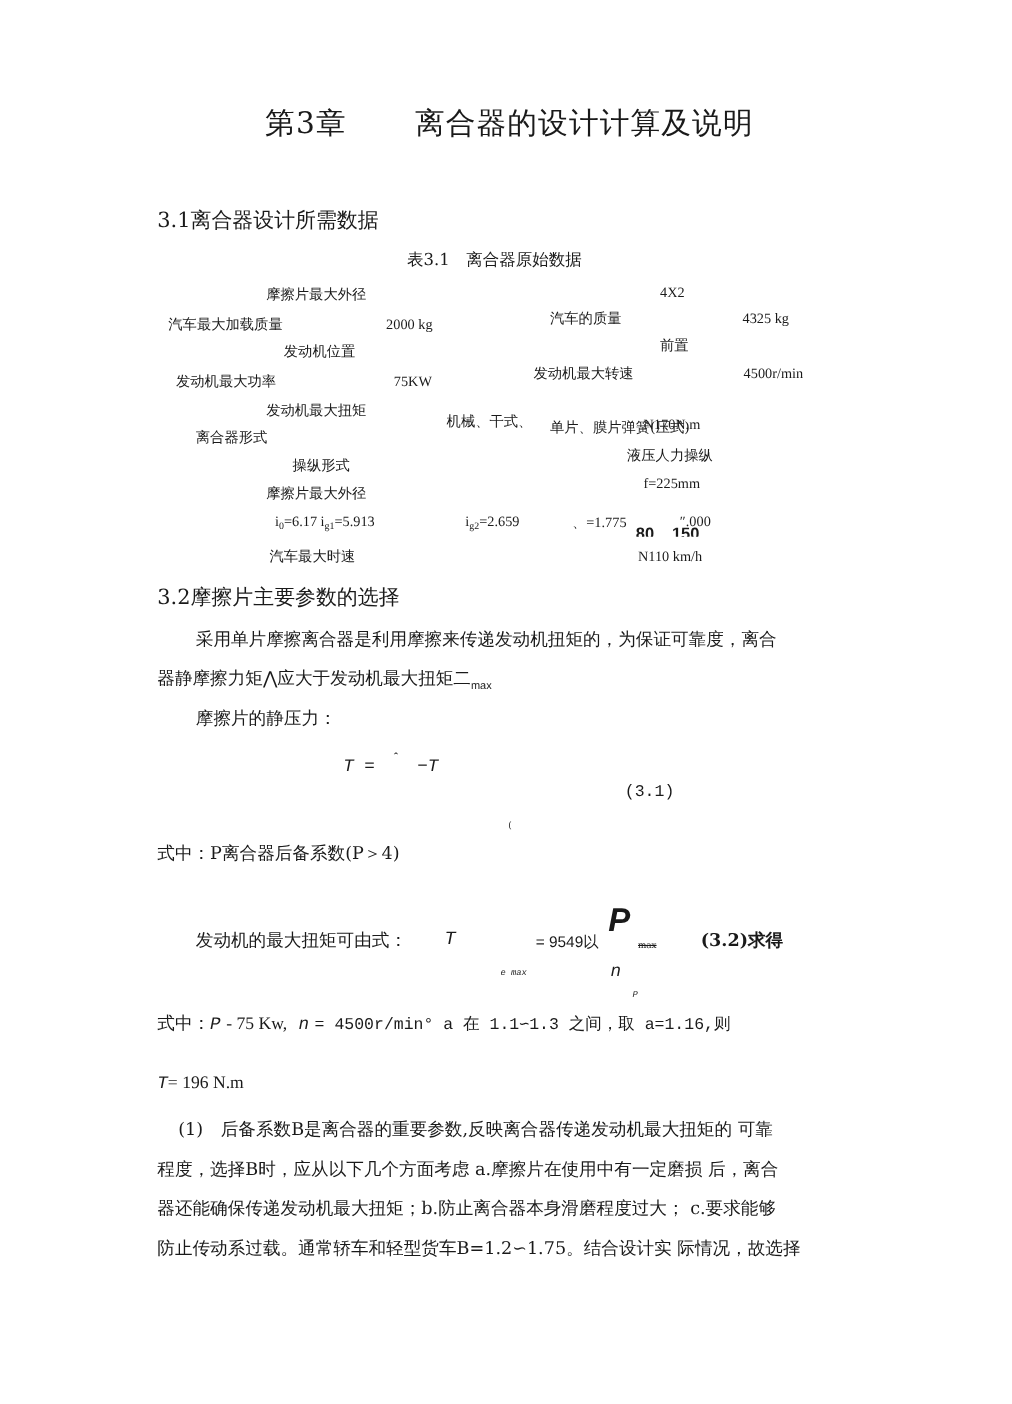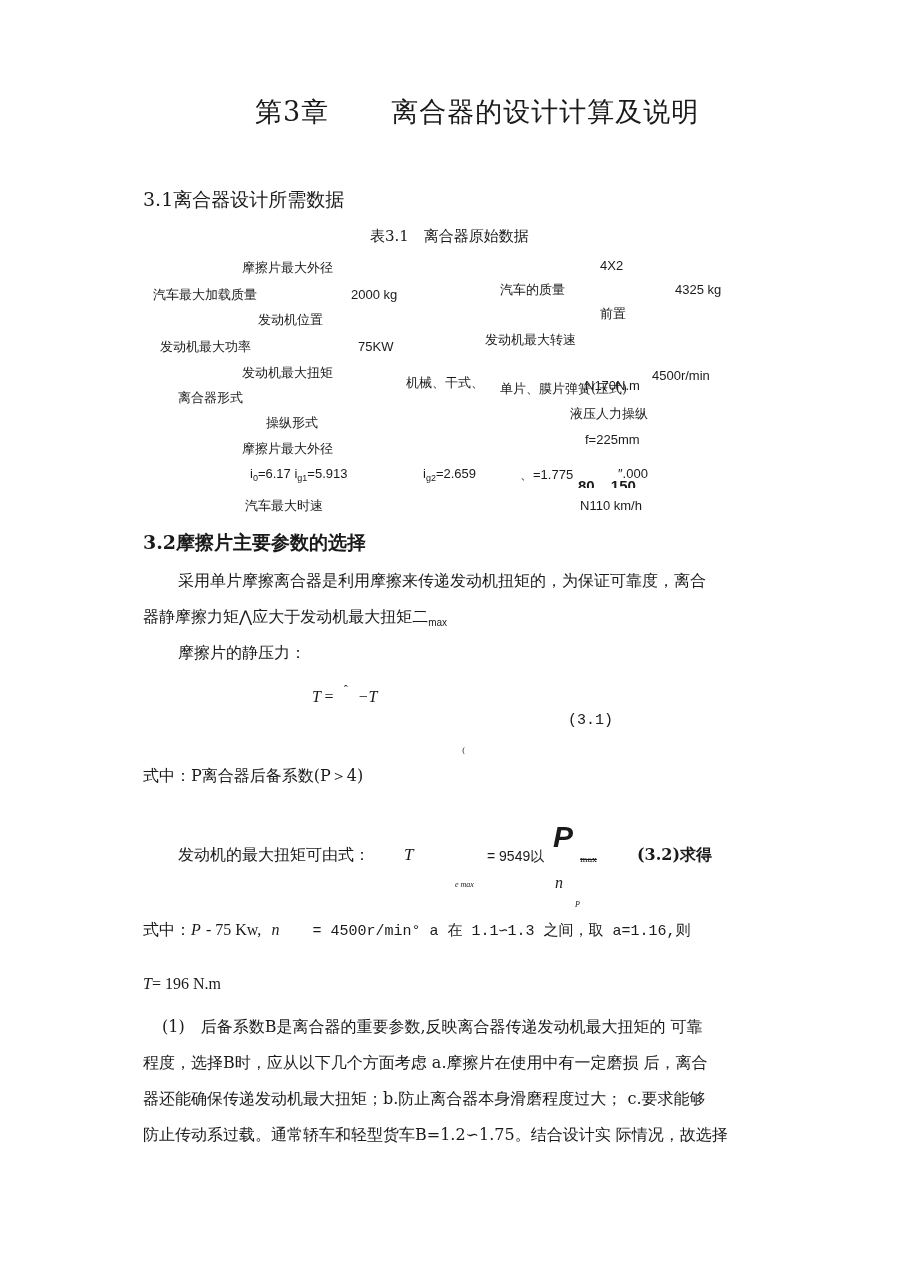--- a/index.html
+++ b/index.html
@@ -1,26 +1,26 @@
 <!DOCTYPE html>
 <html><head>
 <meta charset="utf-8">
 <style>
   html, body { margin: 0; padding: 0; background: #ffffff; }
   body { width: 920px; height: 1276px; position: relative; overflow: hidden;
          font-family: "DejaVu Serif", "Liberation Serif", serif; color: #1a1a1a; }
   .abs { position: absolute; white-space: nowrap; }
-  .chapter-title { font-size: 27px; top: 94px; left: 255px; letter-spacing: 1px; }
+  .chapter-title { font-size: 27px; top: 94px; left: 241px; letter-spacing: 1px; }
   .chapter-title .gap { display: inline-block; width: 62px; }
   .section-h { font-size: 19px; }
   .caption { font-size: 15px; }
   .cell { font-size: 13px; }
-  .mono { font-family: Liberation Sans, sans-serif; font-size: 13px; }
+  .mono { font-family: Liberation Serif, serif; font-size: 13px; }
   .body-text { font-size: 16px; }
-  .italic { font-style: italic; font-family: Liberation Serif, serif; }
+  .italic { font-style: italic; font-family: Liberation Mono, monospace; }
   .sub { font-size: 9px; vertical-align: -3px; }
   .bold-sans { font-family: "Liberation Sans", sans-serif; font-weight: bold; }
   .cutoff { overflow: hidden; height: 11px; margin-top: 21px; }
 </style>
 </head>
 <body>
 
 <div class="abs chapter-title">
   <span>第3章</span><span class="gap"></span><span>离合器的设计计算及说明</span>
 </div>
@@ -36,21 +36,21 @@
   <div class="abs mono" style="top:287px; left:351px;">2000 kg</div>
   <div class="abs cell" style="top:281px; left:500px;">汽车的质量</div>
   <div class="abs mono" style="top:282px; left:675px;">4325 kg</div>
 
   <div class="abs cell" style="top:311px; left:258px;">发动机位置</div>
   <div class="abs cell" style="top:305px; left:600px;">前置</div>
 
   <div class="abs cell" style="top:338px; left:160px;">发动机最大功率</div>
   <div class="abs mono" style="top:339px; left:358px;">75KW</div>
   <div class="abs cell" style="top:331px; left:485px;">发动机最大转速</div>
-  <div class="abs mono" style="top:332px; left:652px;margin-top:36px;">4500r/min</div>
+  <div class="abs mono" style="top:332px; left:676px;">4500r/min</div>
 
   <div class="abs mono" style="top:358px; left:585px;margin-top:20px;">N170N.m</div>
   <div class="abs cell" style="top:364px; left:242px;">发动机最大扭矩</div>
 
   <div class="abs cell" style="top:374px; left:406px;">机械、干式、</div>
   <div class="abs cell" style="top:380px; left:500px;">单片、膜片弹簧(压式)</div>
   <div class="abs cell" style="top:389px; left:178px;">离合器形式</div>
 
   <div class="abs cell" style="top:405px; left:570px;">液压人力操纵</div>
   <div class="abs cell" style="top:414px; left:266px;">操纵形式</div>
@@ -66,21 +66,21 @@
   <div class="abs mono" style="top:466px; left:423px;">
     <span>i</span><span class="sub">g2</span><span>=2.659</span>
   </div>
   <div class="abs mono" style="top:466px; left:520px;">、=1.775</div>
   <div class="abs mono" style="top:466px; left:618px;">″.000</div>
 
   <div class="abs cell" style="top:497px; left:245px;">汽车最大时速</div>
   <div class="abs mono" style="top:498px; left:580px;">N110 km/h</div>
 </div>
 
-<div class="abs section-h" style="top:530px; left:143px;font-weight:bold;">3.2摩擦片主要参数的选择</div>
+<div class="abs section-h" style="top:530px; left:143px;">3.2摩擦片主要参数的选择</div>
 
 <div class="abs body-text" style="top:571px; left:178px;">采用单片摩擦离合器是利用摩擦来传递发动机扭矩的，为保证可靠度，离合</div>
 <div class="abs body-text" style="top:607px; left:143px;">
   <span>器静摩擦力矩⋀应大于发动机最大扭矩二</span><span style="font-family:'Liberation Sans',sans-serif; font-size:10px; vertical-align:-4px;">max</span>
 </div>
 
 <div class="abs body-text" style="top:643px; left:178px;">摩擦片的静压力：</div>
 
 <div class="abs italic" style="top:688px; left:312px; font-size:16px;">
   <span>T</span>
@@ -99,21 +99,21 @@
 <div class="abs" style="top:848px; left:487px; font-size:14px; font-family:'Liberation Sans',sans-serif;">
   <span>= 9549以</span>
 </div>
 <div class="abs" style="top:820px; left:553px; font-size:30px; font-family:'Liberation Sans',sans-serif; font-weight:bold; font-style:italic;">P</div>
 <div class="abs" style="top:855px; left:580px; font-size:8px; text-decoration:line-through;">max</div>
 <div class="abs italic" style="top:874px; left:555px; font-size:16px;">n</div>
 <div class="abs italic" style="top:900px; left:575px; font-size:8px;">P</div>
 <div class="abs body-text" style="top:845px; left:637px;font-weight:bold;">(3.2)求得</div>
 
 <div class="abs body-text" style="top:920px; left:143px;">
-  <span>式中：</span><span class="italic">P</span> <span style="font-family:'Liberation Serif',serif;">- 75 Kw,</span>&nbsp; <span class="italic">n</span> <span style="font-family:'Liberation Mono',monospace; font-size:15px;margin-left:28px;">= 4500r/min° a 在 1.1∽1.3 之间，取 a=1.16,则</span>
+  <span>式中：</span><span class="italic">P</span> <span style="font-family:'Liberation Serif',serif;">- 75 Kw,</span>&nbsp; <span class="italic">n</span> <span style="font-family:'Liberation Mono',monospace; font-size:15px;">= 4500r/min° a 在 1.1∽1.3 之间，取 a=1.16,则</span>
 </div>
 
 <div class="abs body-text" style="top:974px; left:143px;">
   <span class="italic">T</span><span style="font-family:'Liberation Serif',serif;margin-top:40px;">= 196 N.m</span>
 </div>
 
 <div class="abs body-text" style="top:1017px; left:162px;">(1)　后备系数B是离合器的重要参数,反映离合器传递发动机最大扭矩的 可靠</div>
 <div class="abs body-text" style="top:1053px; left:143px;">程度，选择B时，应从以下几个方面考虑 a.摩擦片在使用中有一定磨损 后，离合</div>
 <div class="abs body-text" style="top:1089px; left:143px;">器还能确保传递发动机最大扭矩；b.防止离合器本身滑磨程度过大；  c.要求能够</div>
 <div class="abs body-text" style="top:1125px; left:143px;">防止传动系过载。通常轿车和轻型货车B=1.2∽1.75。结合设计实 际情况，故选择</div>

